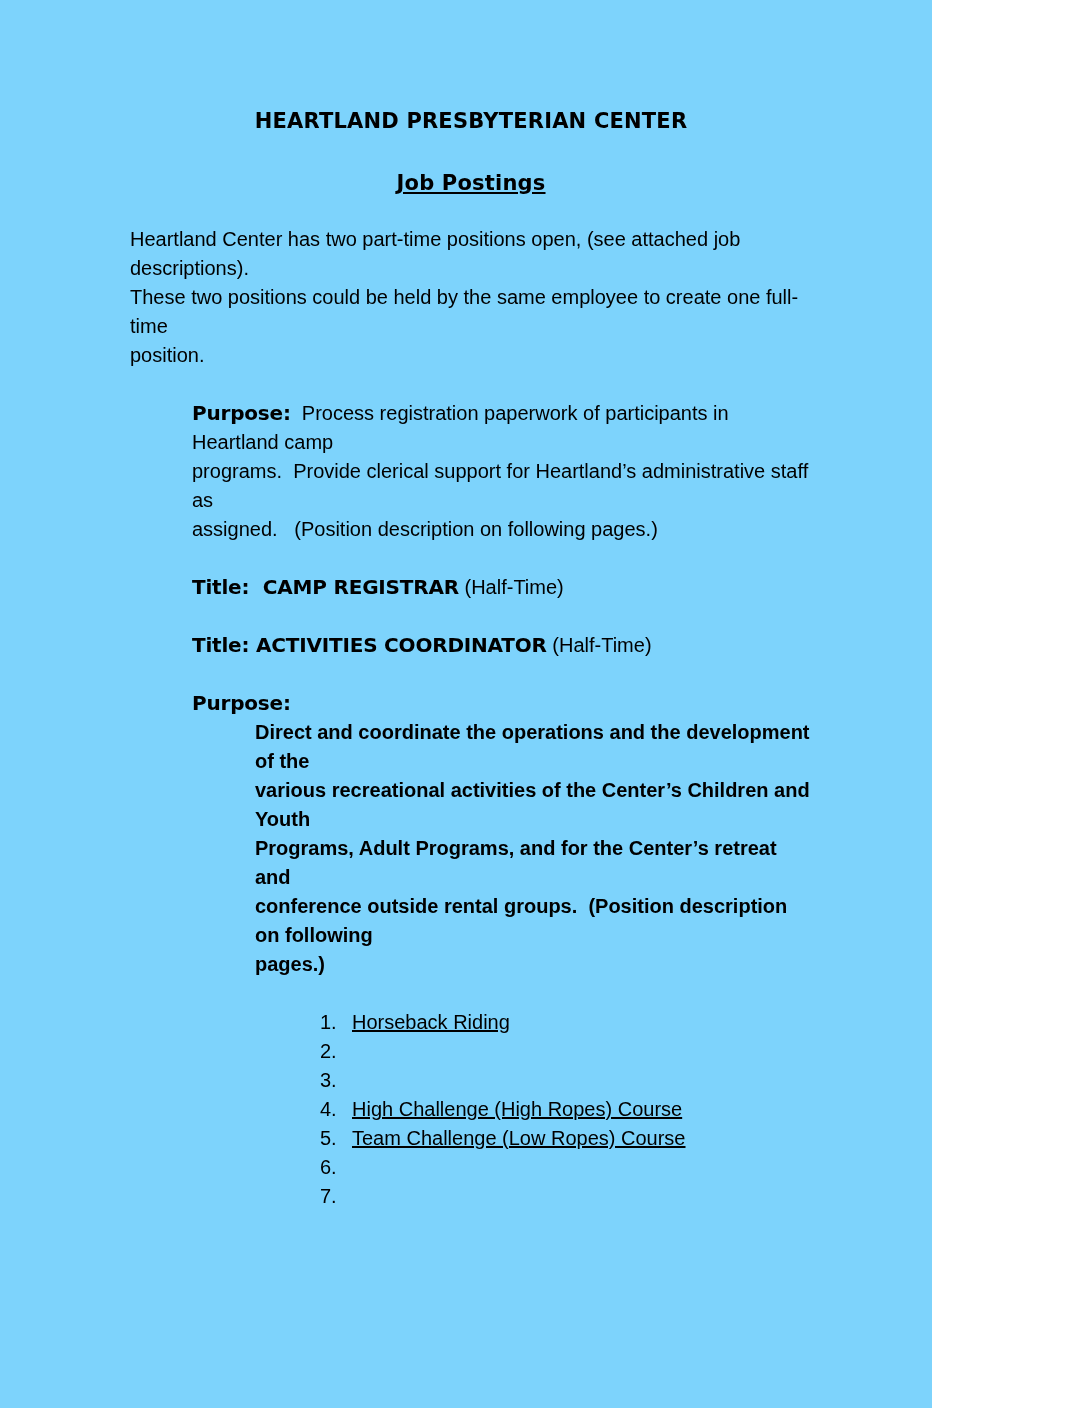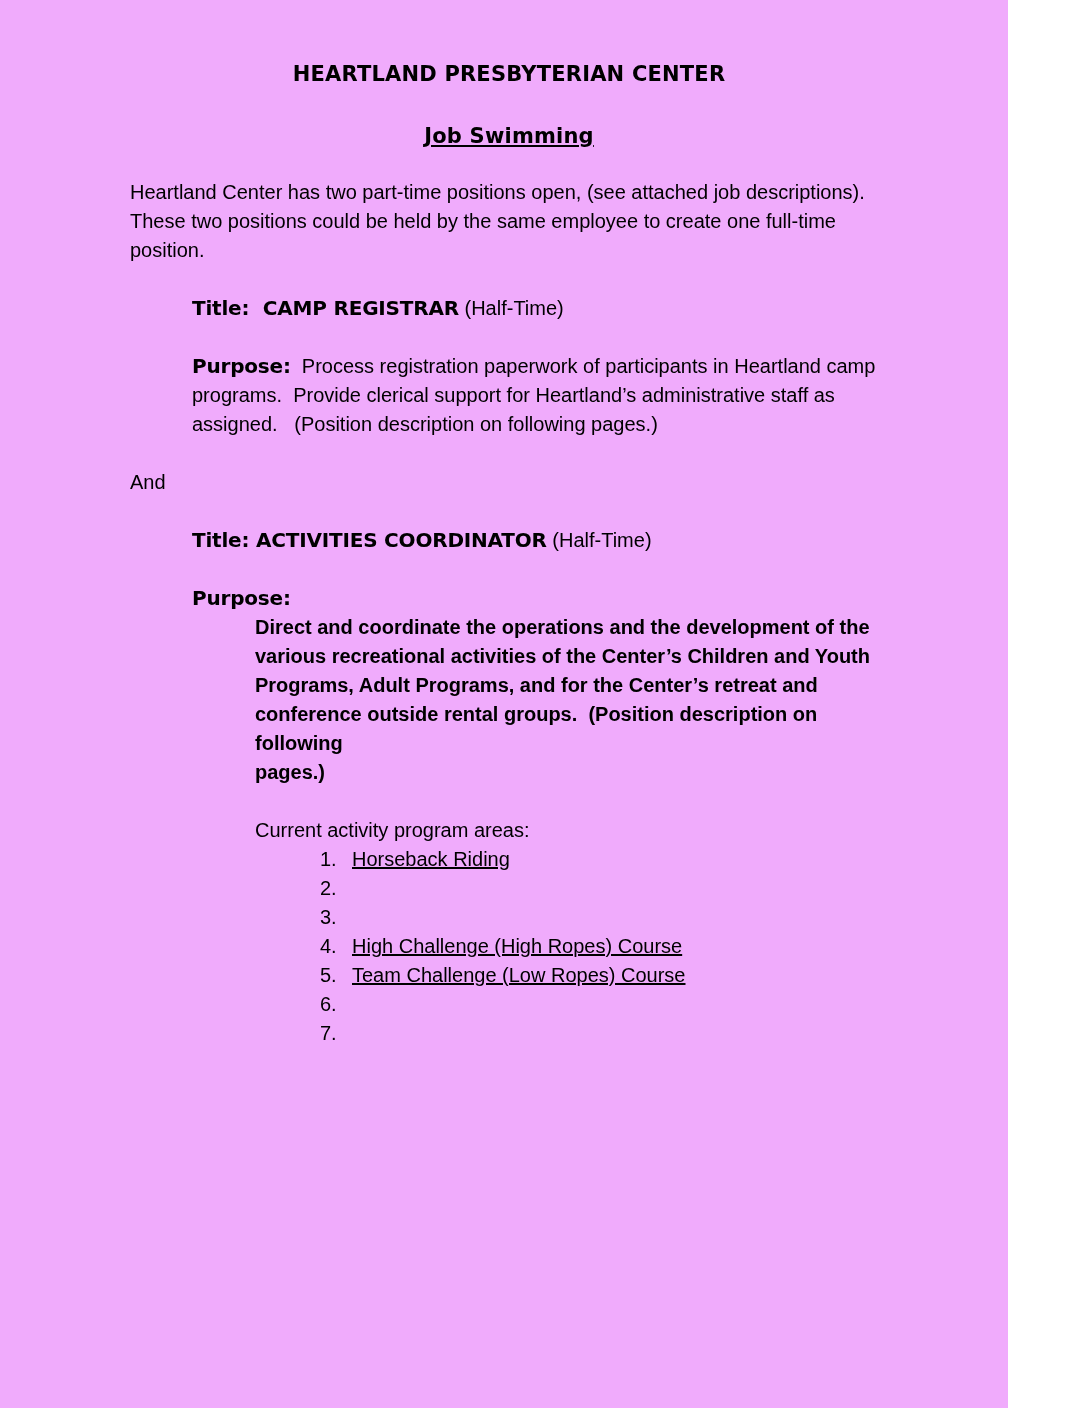--- a/index.html
+++ b/index.html
@@ -2,26 +2,26 @@
 <html><head>
 <meta charset="utf-8">
 <style>
   html, body {
     margin: 0;
     padding: 0;
     background: #ffffff;
   }
   .page {
     position: relative;
-    width: 1008px;
+    width: 932px;
     height: 1408px;
     box-sizing: border-box;
-    background: #f0abfc;
+    background: #7dd3fc;
     color: #000000;
-    padding: 61px 120px 0 130px;
+    padding: 108px 120px 0 130px;
     font-family: "Liberation Sans", sans-serif;
     font-size: 20px;
     line-height: 29px;
     overflow: hidden;
   }
   .txt { white-space: pre-wrap; }
   .doc-title {
     font-family: "DejaVu Sans", sans-serif;
     font-weight: bold;
     font-size: 21px;
@@ -62,46 +62,44 @@
   }
   .activity-text { flex: 1 1 auto; text-decoration: underline; }
 </style>
 </head>
 <body>
 
 <div class="page">
 
   <div class="doc-title txt">HEARTLAND PRESBYTERIAN CENTER</div>
 
-  <div class="doc-subtitle txt">Job Swimming</div>
+  <div class="doc-subtitle txt">Job Postings</div>
 
   <p class="para txt">Heartland Center has two part-time positions open, (see attached job descriptions).
 These two positions could be held by the same employee to create one full-time
 position.</p>
 
-  <p class="para indent1"><span class="bold txt">Title:  CAMP REGISTRAR</span><span class="txt"> (Half-Time)</span></p>
-
   <p class="para indent1"><span class="bold txt">Purpose:</span><span class="txt">  Process registration paperwork of participants in Heartland camp
 programs.  Provide clerical support for Heartland’s administrative staff as
 assigned.   (Position description on following pages.)</span></p>
 
-  <p class="para txt">And</p>
+  <p class="para indent1"><span class="bold txt">Title:  CAMP REGISTRAR</span><span class="txt"> (Half-Time)</span></p>
+
 
   <p class="para indent1"><span class="bold txt">Title: ACTIVITIES COORDINATOR</span><span class="txt"> (Half-Time)</span></p>
 
   <div class="para indent1">
     <div class="bold txt">Purpose:</div>
     <div class="sub-indent txt">Direct and coordinate the operations and the development of the
 various recreational activities of the Center’s Children and Youth
 Programs, Adult Programs, and for the Center’s retreat and
 conference outside rental groups.  (Position description on following
 pages.)</div>
   </div>
 
-  <p class="para-tight indent2 txt">Current activity program areas:</p>
 
   <ol class="activities">
     <li class="activity-row">
       <span class="activity-num txt">1.</span>
       <span class="activity-text txt">Horseback Riding</span>
     </li>
     <li class="activity-row">
       <span class="activity-num txt">2.</span>
     </li>
     <li class="activity-row">

